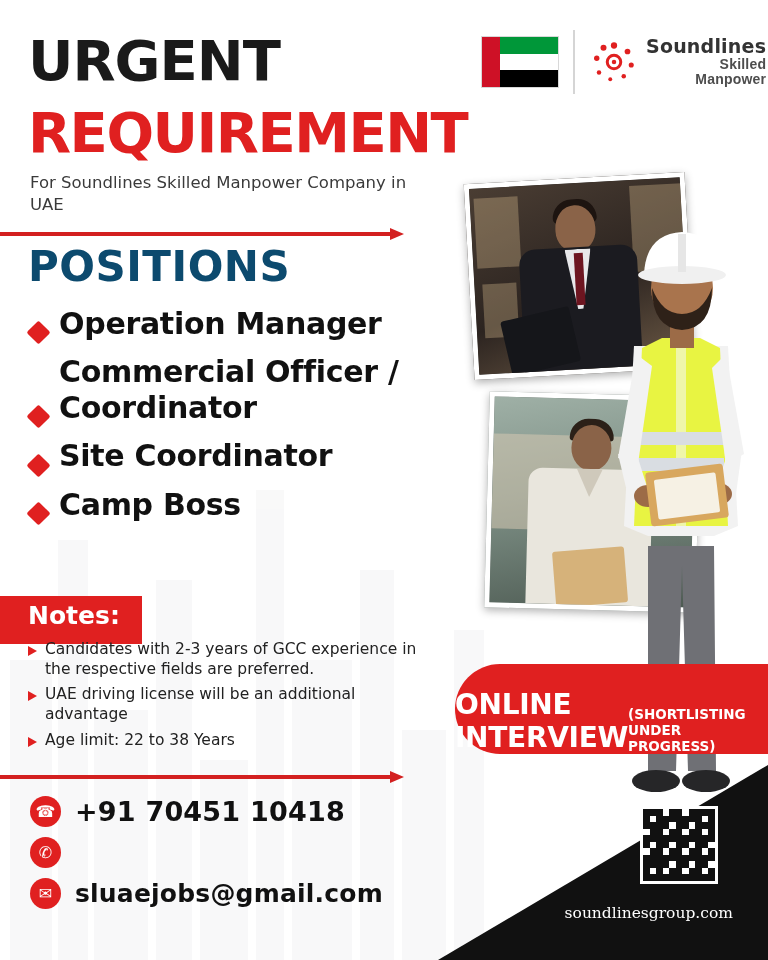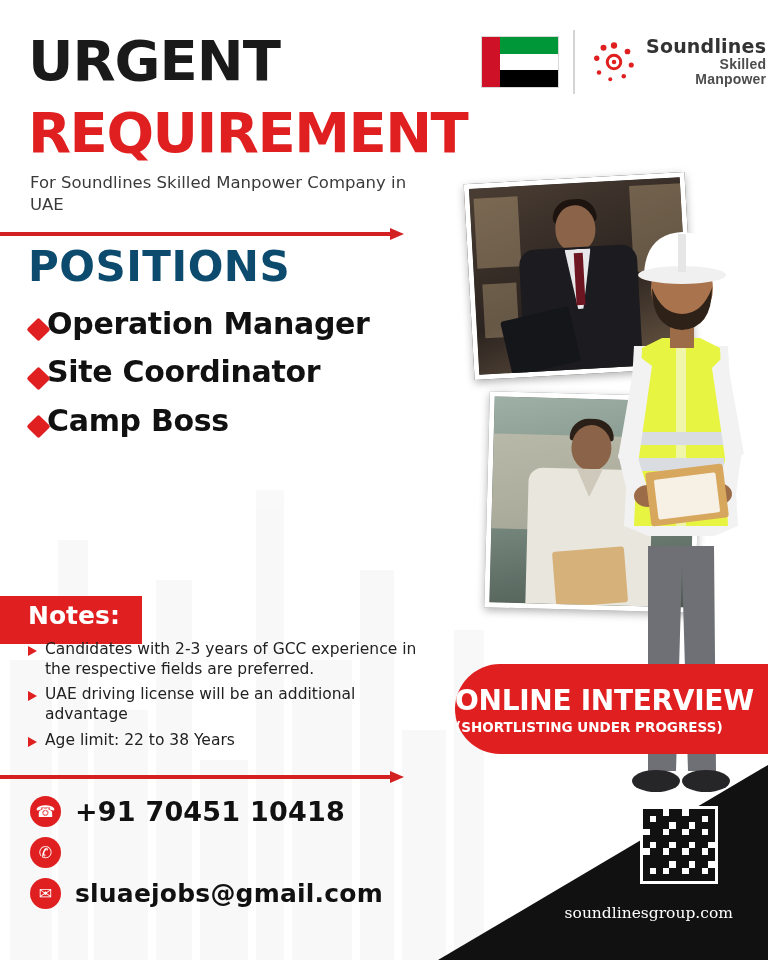--- a/index.html
+++ b/index.html
@@ -91,21 +91,21 @@
   .positions-title {
     position: absolute; left: 28px; top: 242px;
     font-size: 42px; font-weight: bold; color: #0c4a6e;
     letter-spacing: .5px; font-family: "DejaVu Sans", sans-serif;
   }
 
   .positions {
     position: absolute; left: 30px; top: 306px; width: 430px;
   }
   .pos-item {
-    display: flex; align-items: center; 
+    display: flex; align-items: flex-end; gap: 12px;
     margin-bottom: 13px;
   }
   .diamond {
     width: 17px; height: 17px; margin-top: 12px;
     background: #e02020; transform: rotate(45deg); flex: 0 0 17px;
     border-radius: 2px;
   }
   .pos-label {
     font-size: 30px; font-weight: bold; color: #111111;
     line-height: 1.18; letter-spacing: -.3px;
@@ -206,22 +206,22 @@
 
   
   .engineer { position: absolute; left: 590px; top: 196px; width: 180px; height: 650px; }
 
   
   .oi-banner {
     position: absolute; left: 455px; top: 664px;
     width: 313px; height: 90px;
     background: #e02020; color: #ffffff;
     border-radius: 46px 0 0 46px;
-    display: flex; flex-direction: column;
-    align-items: flex-start; justify-content: center;
+    display: flex; flex-direction: row;
+    align-items: flex-end; justify-content: center;
   }
   .oi-title {
     font-size: 28px; font-weight: bold; letter-spacing: -.3px;
     font-family: "DejaVu Sans", sans-serif;
   }
   .oi-sub {
     font-size: 13.5px; font-weight: bold; margin-top: 2px;
     font-family: "DejaVu Sans", sans-serif;
   }
 
@@ -306,20 +306,24 @@
 
   <div class="positions-title">POSITIONS</div>
 
   <div class="positions">
     <div class="pos-item">
       <span class="diamond"></span>
       <span class="pos-label">Operation Manager</span>
     </div>
     <div class="pos-item">
       <span class="diamond"></span>
+      <span class="pos-label">Commercial Officer / Coordinator</span>
+    </div>
+    <div class="pos-item">
+      <span class="diamond"></span>
       <span class="pos-label">Site Coordinator</span>
     </div>
     <div class="pos-item">
       <span class="diamond"></span>
       <span class="pos-label">Camp Boss</span>
     </div>
   </div>
 
   <div class="notes-tab">Notes:</div>
   <div class="notes-list">

